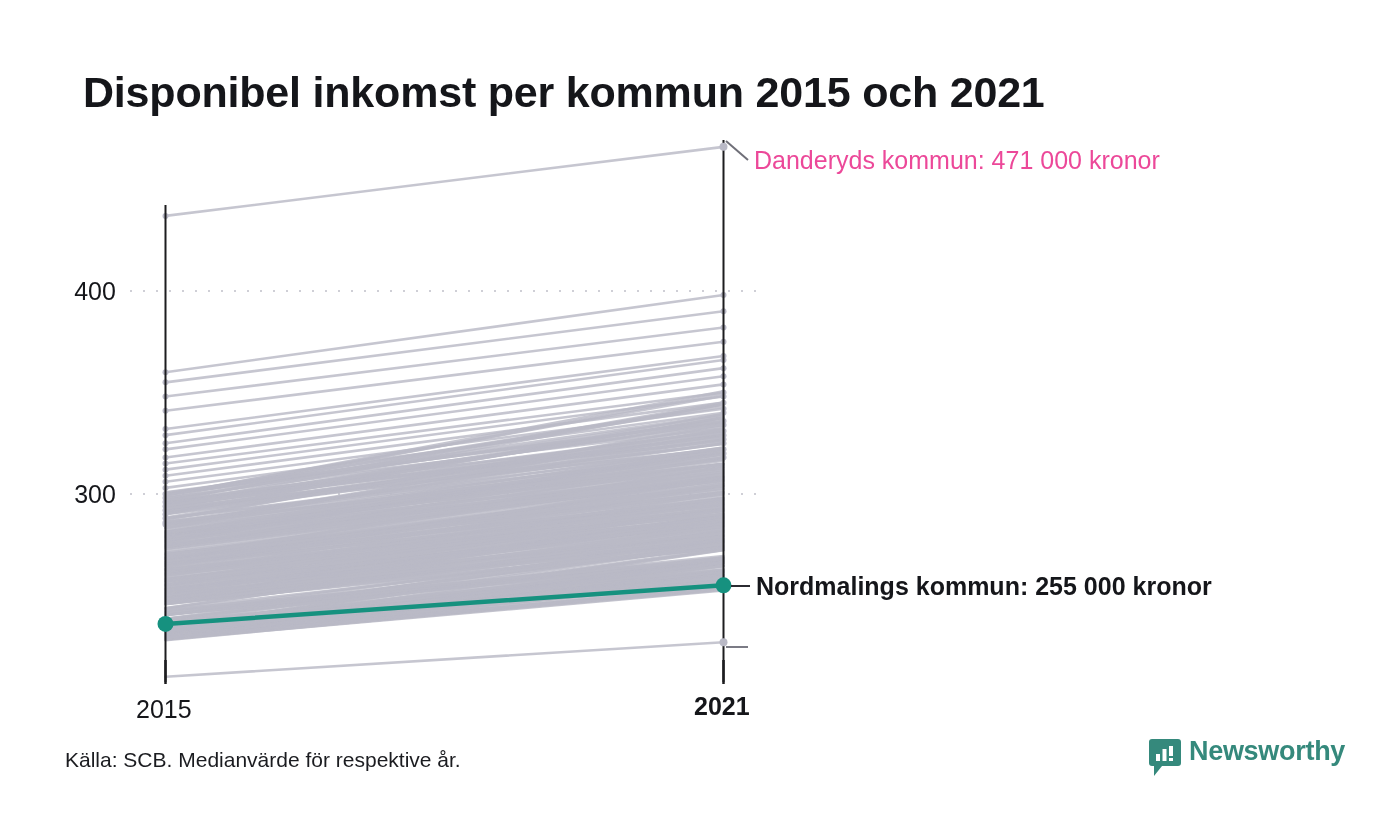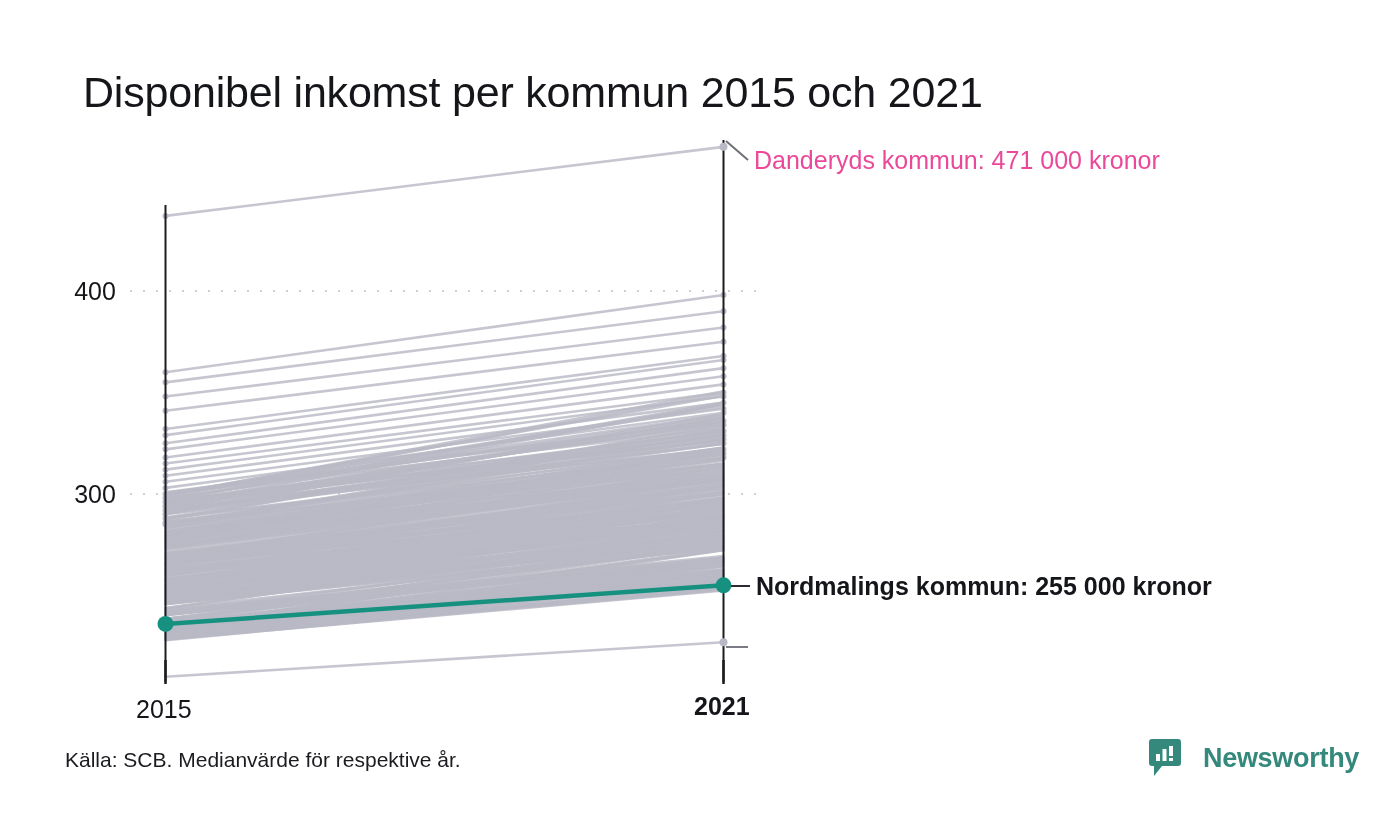--- a/index.html
+++ b/index.html
@@ -14,21 +14,21 @@
     position: relative;
     width: 1400px;
     height: 840px;
     background: #ffffff;
   }
   #chart-title {
     position: absolute;
     left: 83px;
     top: 68px;
     font-size: 43px;
-    font-weight: normal;
+    font-weight: bold;
     color: #15161a;
     letter-spacing: -0.2px;
     white-space: nowrap;
   }
   #plot-svg {
     position: absolute;
     left: 0;
     top: 0;
   }
   .axis-tick-label {
@@ -57,22 +57,22 @@
     top: 748px;
     font-size: 21px;
     color: #1b1c20;
     white-space: nowrap;
   }
   #logo {
     position: absolute;
     left: 1148px;
     top: 738px;
     display: flex;
-    align-items: center;
-    gap: 21px;
+    align-items: flex-start;
+    gap: 7px;
   }
   #logo-mark { display: block; }
   #logo-text {
     font-size: 27px;
     font-weight: bold;
     color: #35897c;
     letter-spacing: -0.3px;
     line-height: 1;
   }
 </style>

